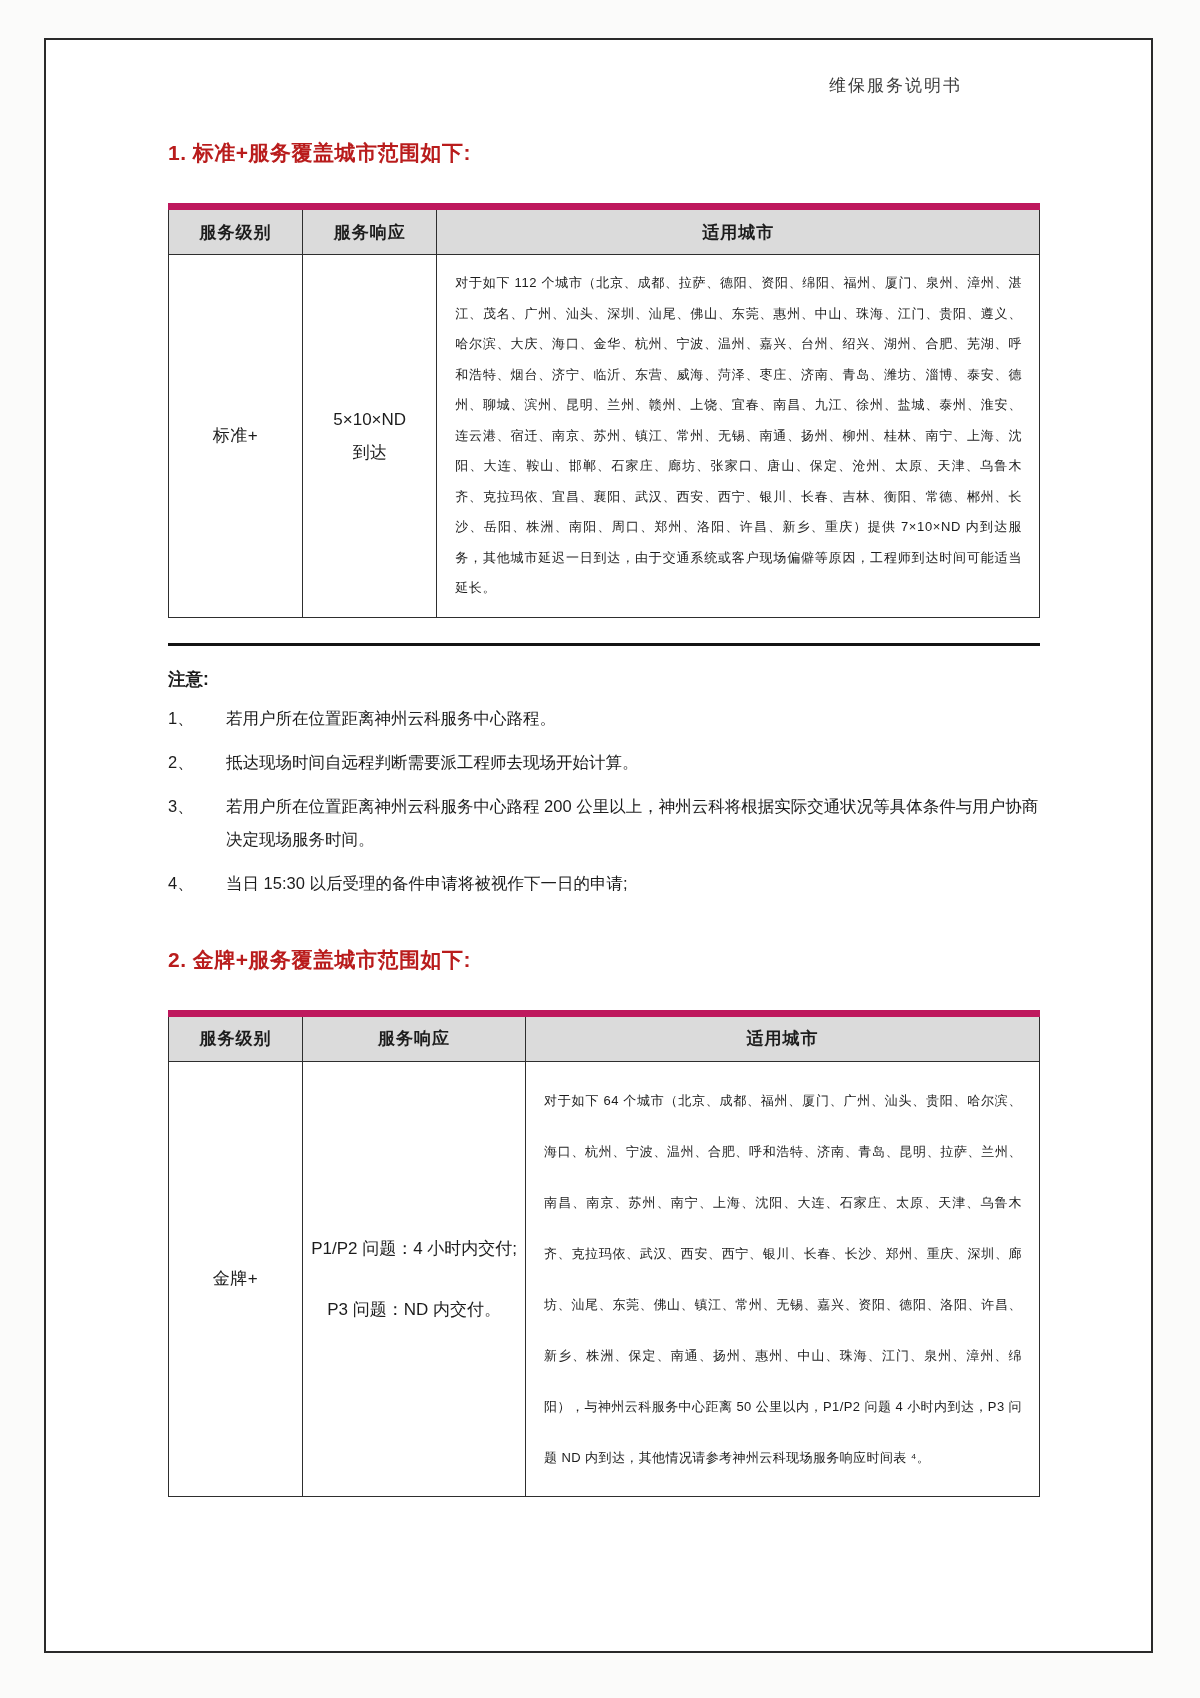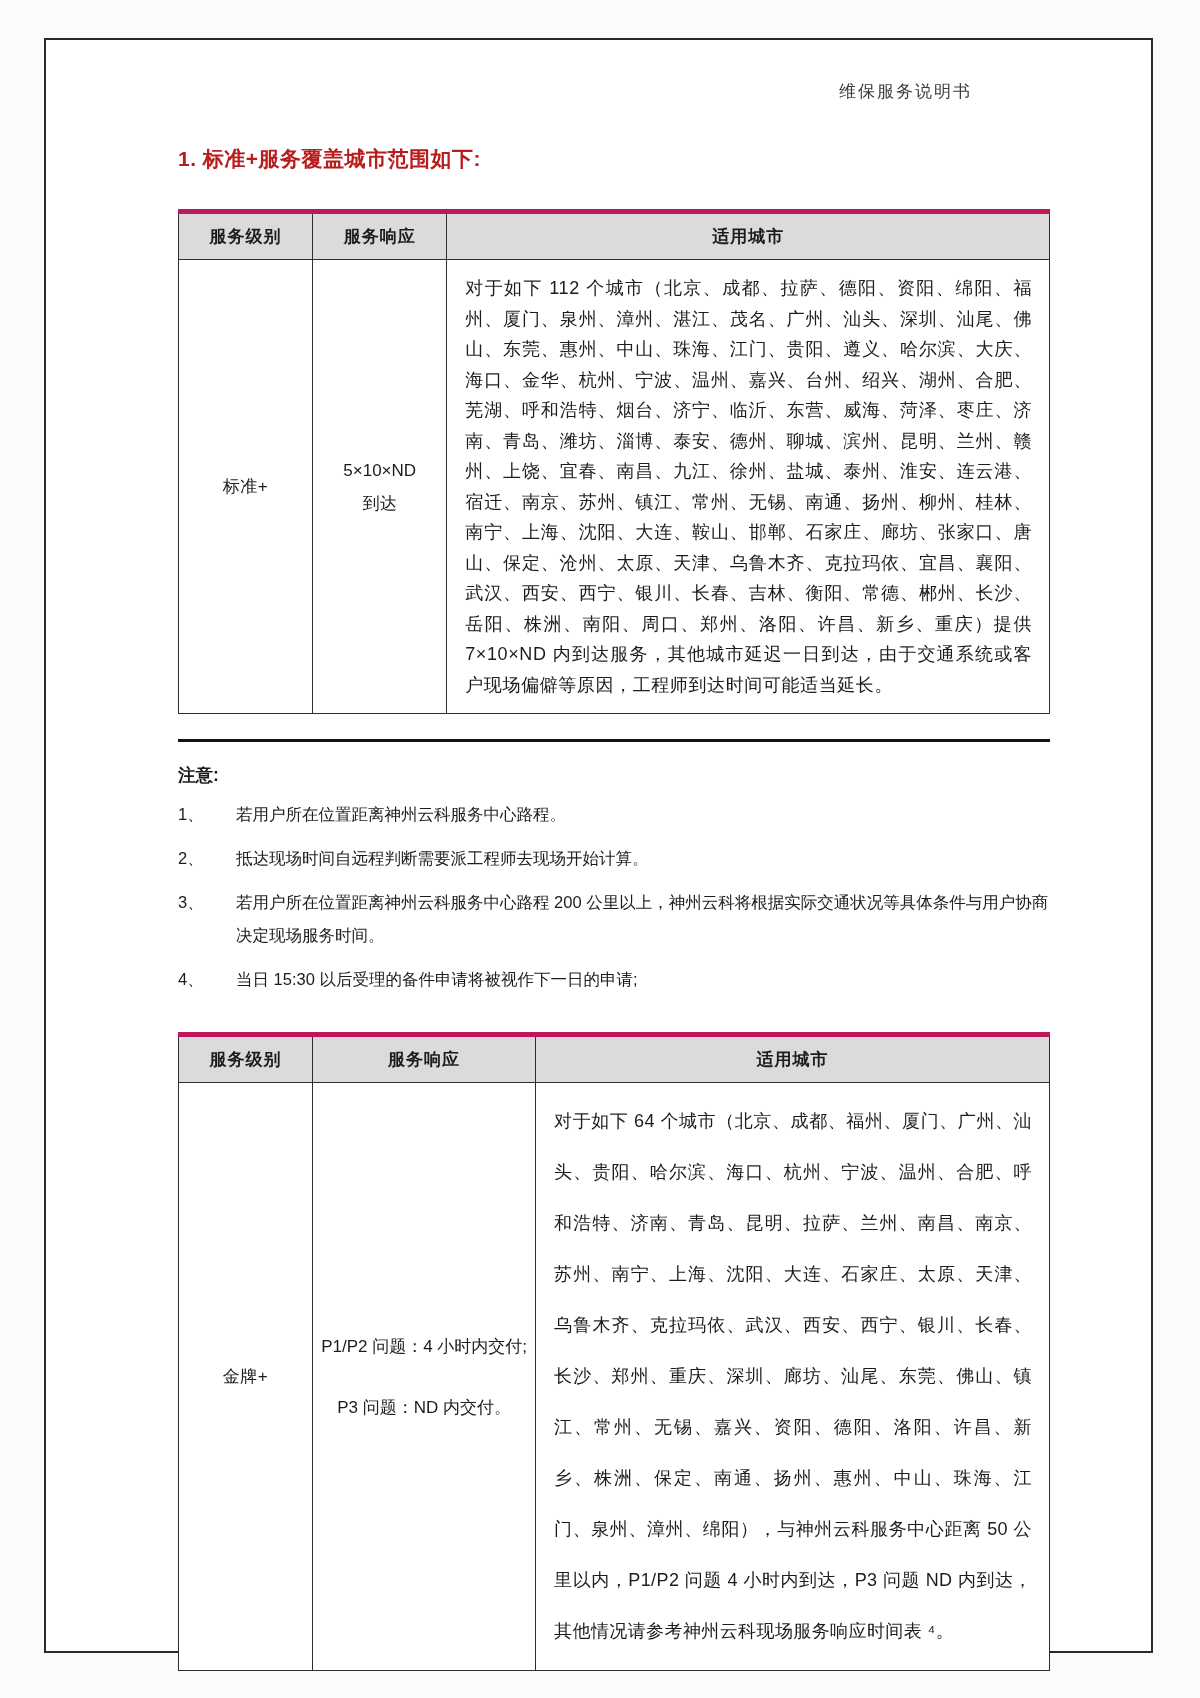--- a/index.html
+++ b/index.html
@@ -11,21 +11,21 @@
     position:relative;
     overflow:hidden;
   }
   .page-border {
     position:absolute; left:44px; top:38px;
     width:1109px; height:1615px;
     border:2px solid #2a2a2a;
     background:#ffffff;
   }
   .content {
-    position:absolute; left:178px; top:0; width:872px;margin-top:6px;
+    position:absolute; left:168px; top:0; width:872px;
   }
   .doc-header {
     margin-top:74px;
     text-align:right;
     padding-right:78px;
     font-family:"Liberation Serif", serif;
     font-size:17px;
     letter-spacing:2px;
     color:#3c3c3c;
   }
@@ -36,21 +36,21 @@
     color:#b91c1c;
   }
   .section-title.first { margin-top:42px; }
   .section-title.second { margin-top:46px; }
   table {
     width:100%;
     border-collapse:collapse;
     margin-top:36px;
   }
   table, th, td { border:1px solid #2e2e2e; }
-  table { border-top:5px solid #be185d; }
+  table { border-top:7px solid #be185d; }
   th {
     background:#dbdbdb;
     font-size:17px;
     font-weight:bold;
     height:48px;
     letter-spacing:1px;
   }
   td { background:#fff; }
   .t1 .col-level { width:15.4%; }
   .t1 .col-resp  { width:15.4%; }
@@ -62,21 +62,21 @@
     letter-spacing:0.5px;
   }
   td.resp-cell {
     text-align:center;
     font-size:17px;
     line-height:33px;
     padding:8px 6px;
   }
   .t2 td.resp-cell .resp-para + .resp-para { margin-top:28px; }
   td.cities-cell {
-    font-size:18px;
+    font-size:13px;
     line-height:30.5px;
     padding:13px 17px 13px 18px;
     text-align:justify;
     letter-spacing:0.6px;
   }
   .t2 td.cities-cell {
     line-height:51px;
     letter-spacing:0.4px;
   }
   .divider {
@@ -156,20 +156,21 @@
   </div>
   <div class="note-item">
     <span class="note-num">3、</span>
     <span class="note-text">若用户所在位置距离神州云科服务中心路程 200 公里以上，神州云科将根据实际交通状况等具体条件与用户协商决定现场服务时间。</span>
   </div>
   <div class="note-item">
     <span class="note-num">4、</span>
     <span class="note-text">当日 15:30 以后受理的备件申请将被视作下一日的申请;</span>
   </div>
 
+  <div class="section-title second">2. 金牌+服务覆盖城市范围如下:</div>
 
   <table class="t2">
     <colgroup>
         <col class="col-level">
         <col class="col-resp">
         <col>
       </colgroup>
     <tbody>
         <tr>
       <th>服务级别</th>

